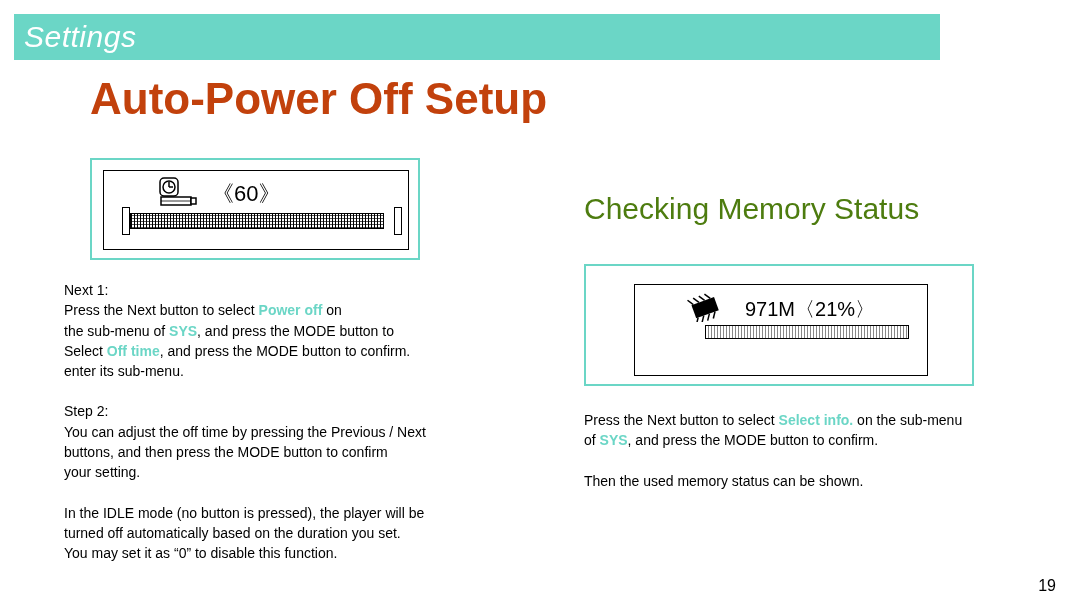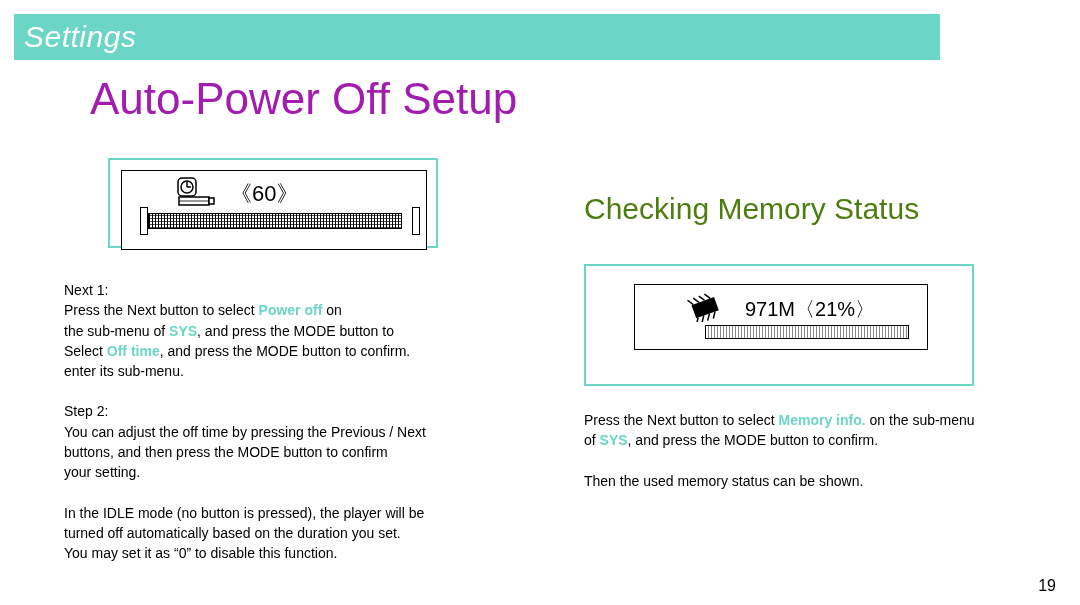--- a/index.html
+++ b/index.html
@@ -28,38 +28,38 @@
     font-size: 30px;
     color: #fff;
     letter-spacing: 0.5px;
   }
   .main-title {
     position: absolute;
     top: 74px;
     left: 90px;
     font-family: "Century Gothic", "Segoe UI", sans-serif;
     font-size: 44px;
-    color: #a21caf;
-    font-weight: 400;
+    color: #c2410c;
+    font-weight: 700;
   }
   .sub-title {
     position: absolute;
     top: 192px;
     left: 584px;
     font-family: "Century Gothic", "Segoe UI", sans-serif;
     font-size: 30px;
     color: #4d7c0f;
     font-weight: 400;
   }
   .fig1 {
     position: absolute;
     top: 158px;
-    left: 108px;
+    left: 90px;
     width: 330px;
-    height: 90px;
+    height: 102px;
     border: 2px solid #6bd6c6;
     background: #fff;
   }
   .fig1-inner {
     position: absolute;
     top: 10px;
     left: 11px;
     width: 306px;
     height: 80px;
     border: 1.5px solid #000;
@@ -113,21 +113,21 @@
     width: 390px;
     height: 122px;
     border: 2px solid #6bd6c6;
     background: #fff;
   }
   .fig2-inner {
     position: absolute;
     top: 18px;
     left: 48px;
     width: 294px;
-    height: 66px;
+    height: 92px;
     border: 1.5px solid #000;
     background: #fff;
   }
   .fig2-value {
     position: absolute;
     top: 11px;
     left: 110px;
     font-family: Arial, sans-serif;
     font-size: 20px;
     color: #000;
@@ -251,21 +251,21 @@
   <p>buttons, and then press the MODE button to confirm</p>
   <p>your setting.</p>
   <div class="gap"></div>
   <p>In the IDLE mode (no button is pressed), the player will be</p>
   <p>turned off automatically based on the duration you set.</p>
   <p>You may set it as “0” to disable this function.</p>
 </div>
 
 <div class="memtext">
   <p>
-    <span>Press the Next button to select </span><span class="kw">Memory info.</span><span> on the sub-menu</span>
+    <span>Press the Next button to select </span><span class="kw">Select info.</span><span> on the sub-menu</span>
   </p>
   <p>
     <span>of </span><span class="kw">SYS</span><span>, and press the MODE button to confirm.</span>
   </p>
   <div class="gap"></div>
   <p>Then the used memory status can be shown.</p>
 </div>
 
 <div class="pagenum">19</div>
 

